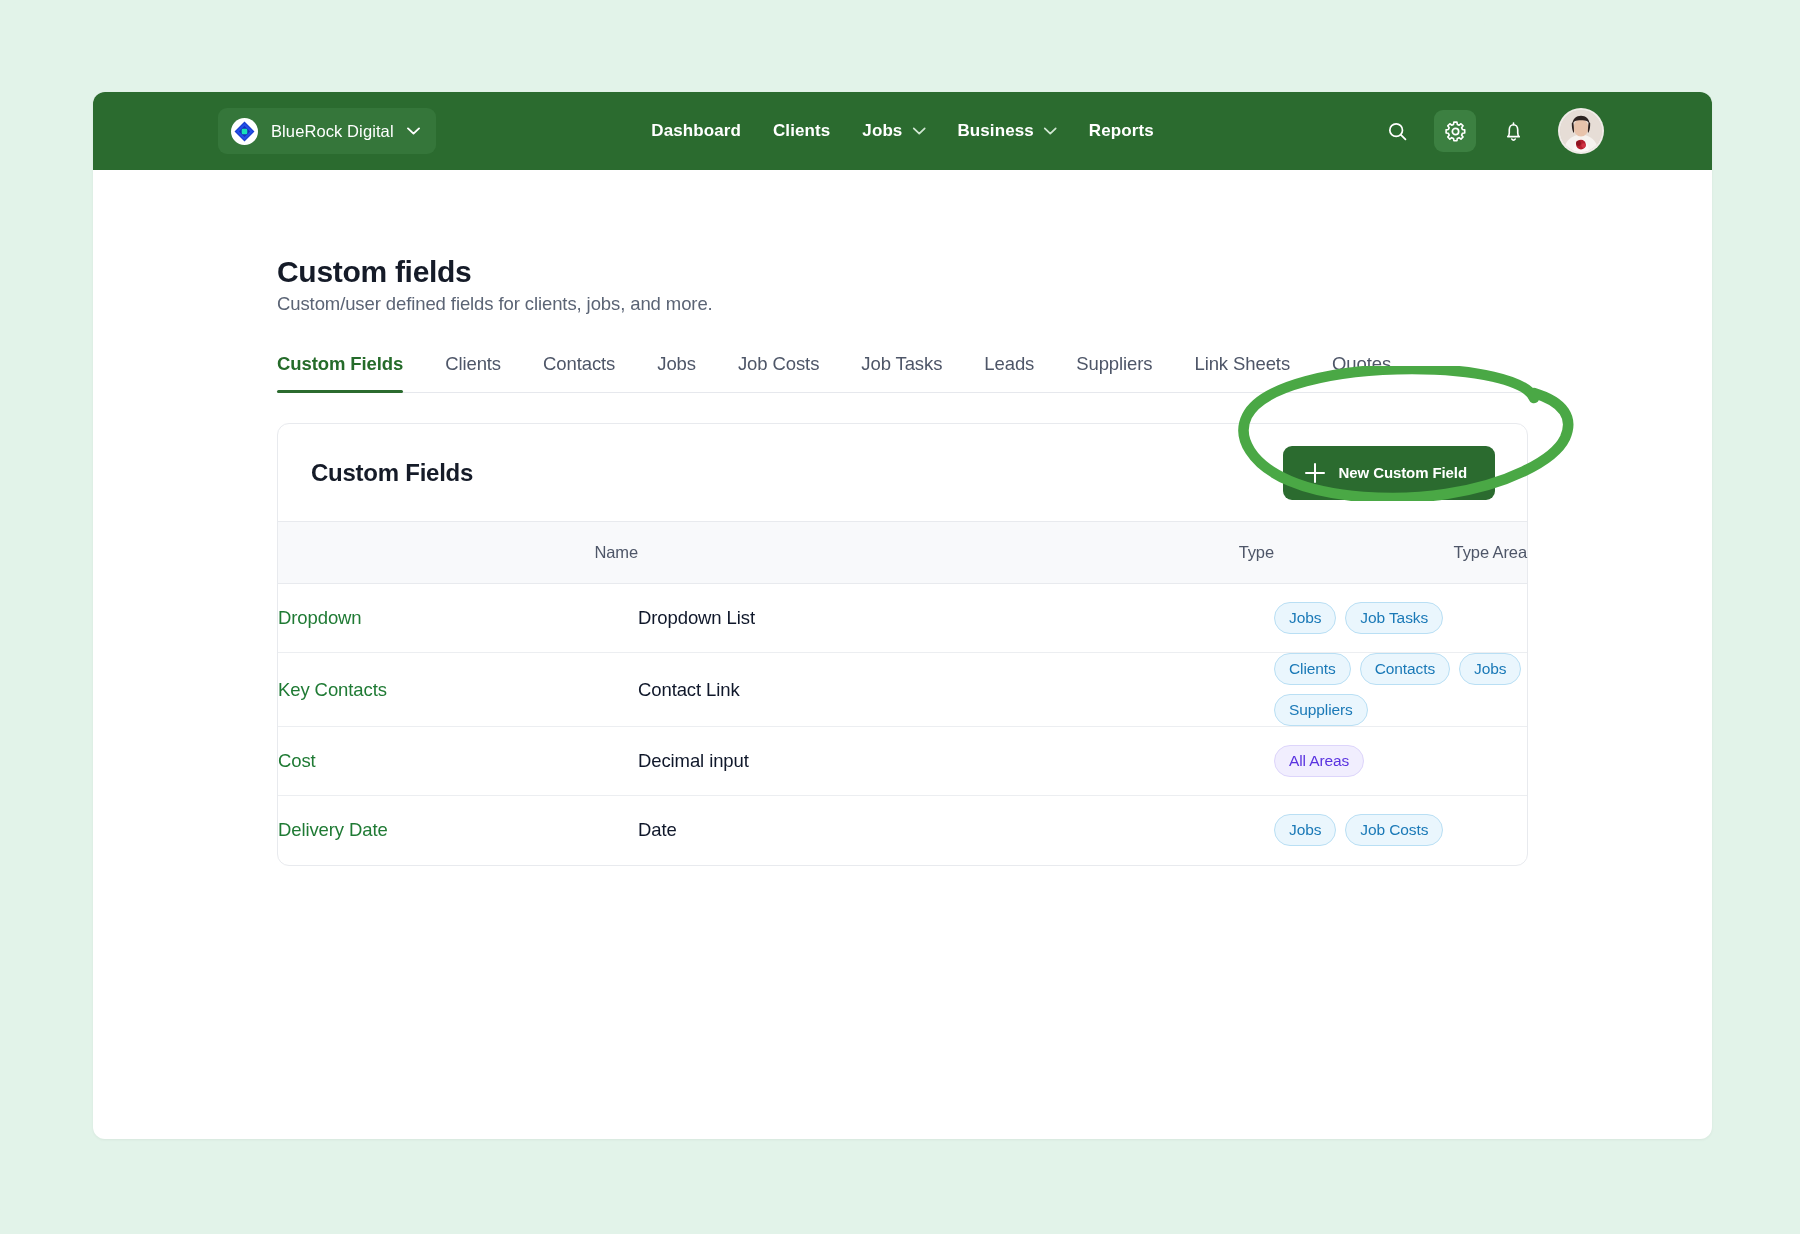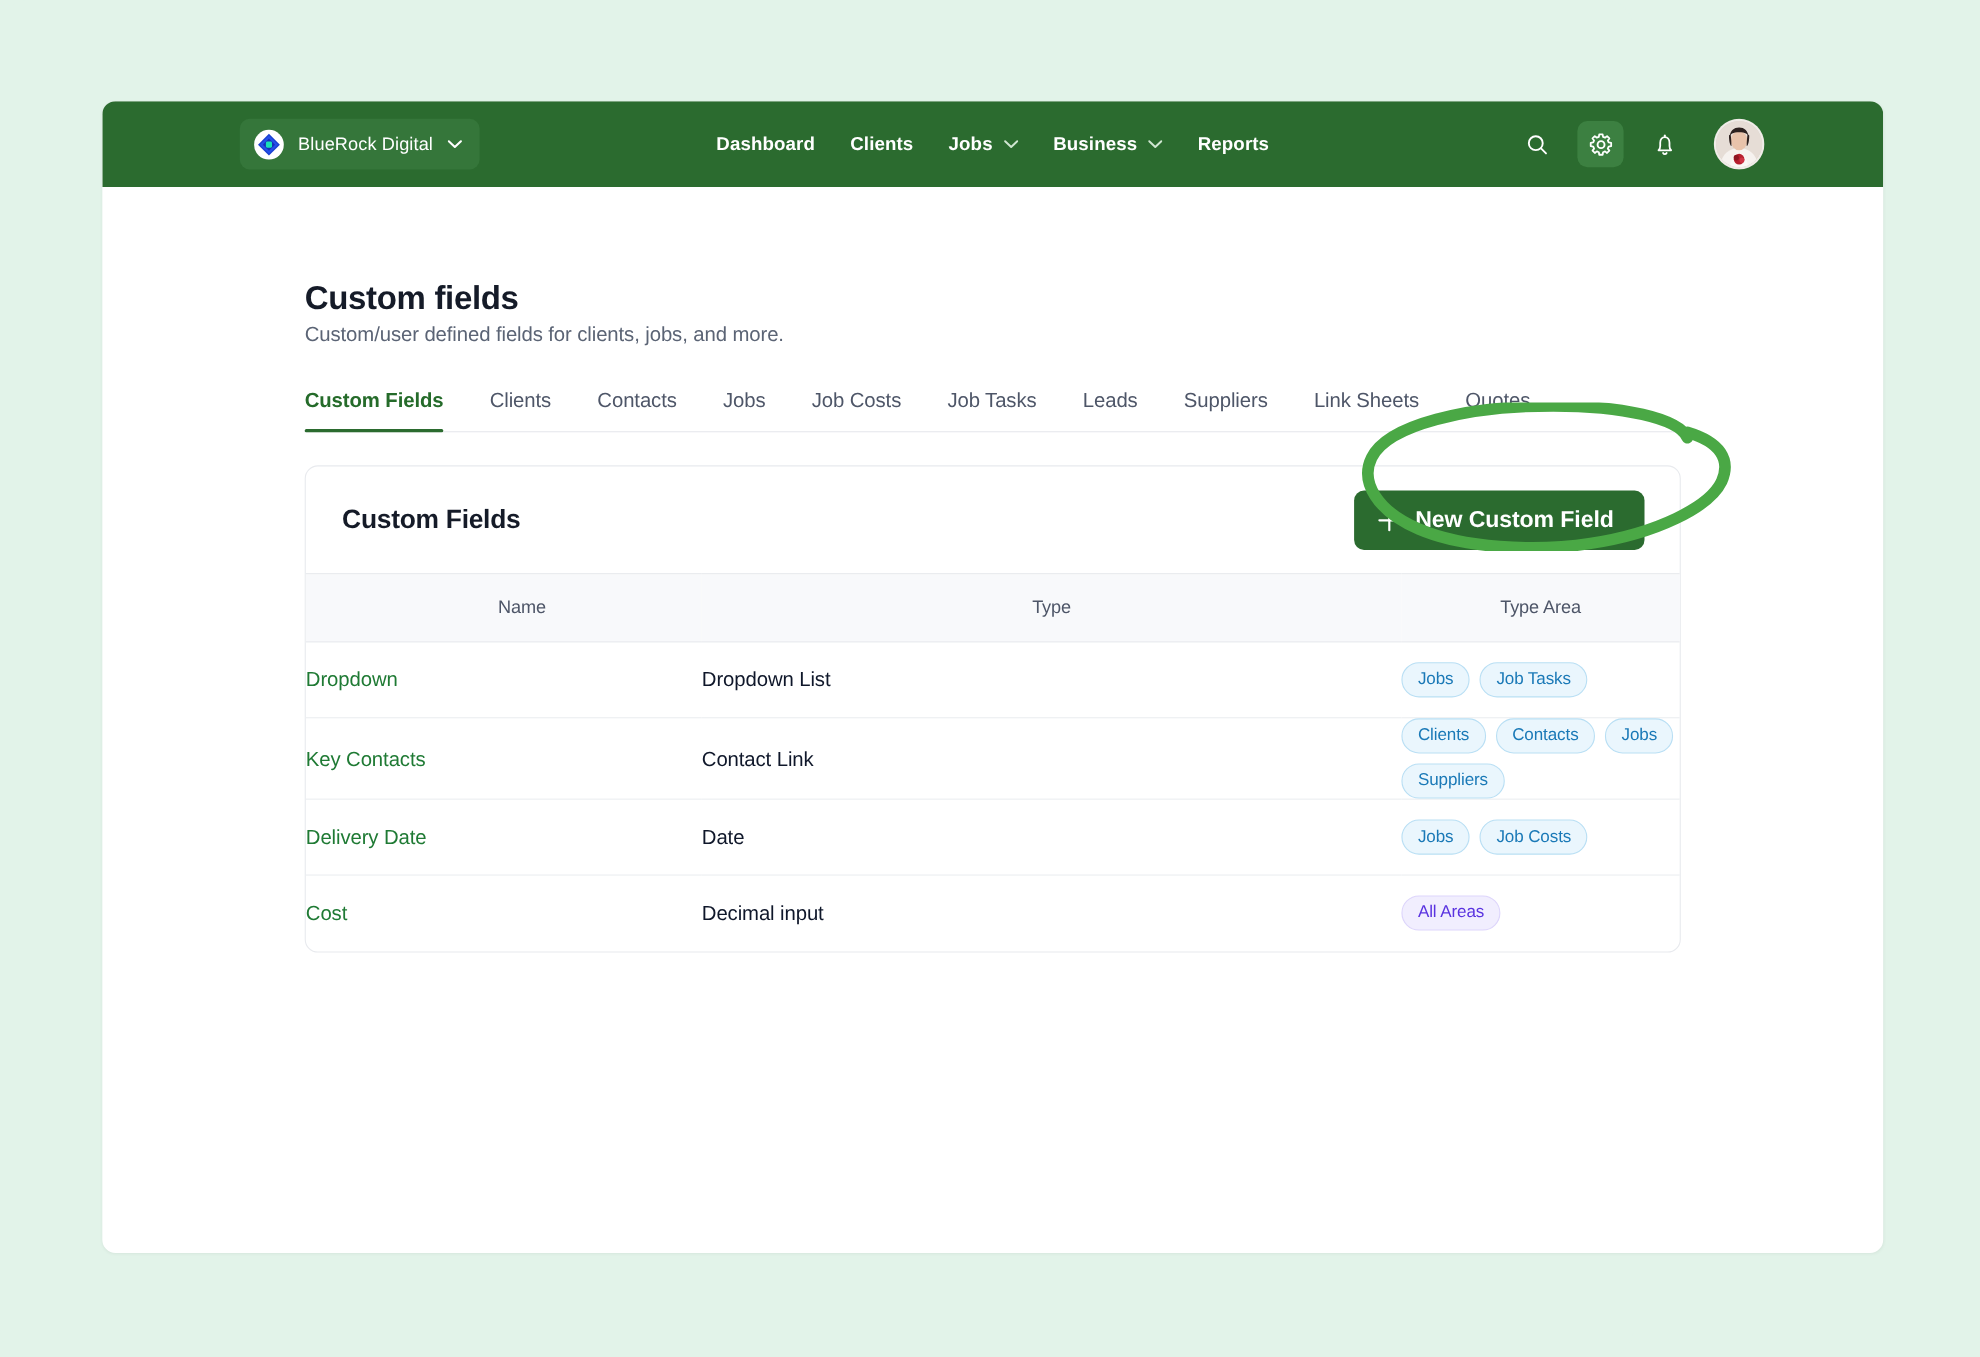--- a/index.html
+++ b/index.html
@@ -204,21 +204,21 @@
   #new-field-btn {
     background: #2b6b2f;
     color: #ffffff;
     border: none;
     border-radius: 9px;
     height: 54px;
     padding: 0 28px 0 22px;
     display: flex;
     align-items: center;
     gap: 14px;
-    font-size: 21px;
+    font-size: 15px;
     font-weight: 700;
     font-family: inherit;
     cursor: pointer;
     letter-spacing: -.1px;
     position: relative;
     z-index: 3;
   }
   .plus-glyph {
     display: inline-block;
     width: 20px; height: 20px;
@@ -246,21 +246,21 @@
 
   
   table#fields-table {
     width: 100%;
     border-collapse: collapse;
   }
   #fields-table thead th {
     background: #f8f9fb;
     border-top: 1px solid #e8eaee;
     border-bottom: 1px solid #e8eaee;
-    text-align: center;
+    text-align: right;
     font-size: 16.5px;
     font-weight: 400;
     color: #4e5668;
     padding: 18px 0 18px 0;
     height: 62px;
     letter-spacing: -.1px;
   }
   #fields-table thead th.c-name  { padding-left: 33px; width: 360px; }
   #fields-table thead th.c-type  { width: 636px; }
   #fields-table thead th.c-usage { }
@@ -471,39 +471,39 @@
                 <span class="badges">
                   <span class="badge blue">Clients</span>
                   <span class="badge blue">Contacts</span>
                   <span class="badge blue">Jobs</span>
                   <span class="badge blue">Suppliers</span>
                 </span>
               </td>
             </tr>
 
             <tr>
+              <td class="c-name">Cost</td>
+              <td class="c-type">Decimal input</td>
+              <td class="c-usage">
+                <span class="badges">
+                  <span class="badge purple">All Areas</span>
+                </span>
+              </td>
+            </tr>
+
+            <tr>
               <td class="c-name">Delivery Date</td>
               <td class="c-type">Date</td>
               <td class="c-usage">
                 <span class="badges">
                   <span class="badge blue">Jobs</span>
                   <span class="badge blue">Job Costs</span>
                 </span>
               </td>
             </tr>
 
-            <tr>
-              <td class="c-name">Cost</td>
-              <td class="c-type">Decimal input</td>
-              <td class="c-usage">
-                <span class="badges">
-                  <span class="badge purple">All Areas</span>
-                </span>
-              </td>
-            </tr>
-
           </tbody>
         </table>
       </div>
 
     </div>
   </div>
 </div>
 
 </body></html>

